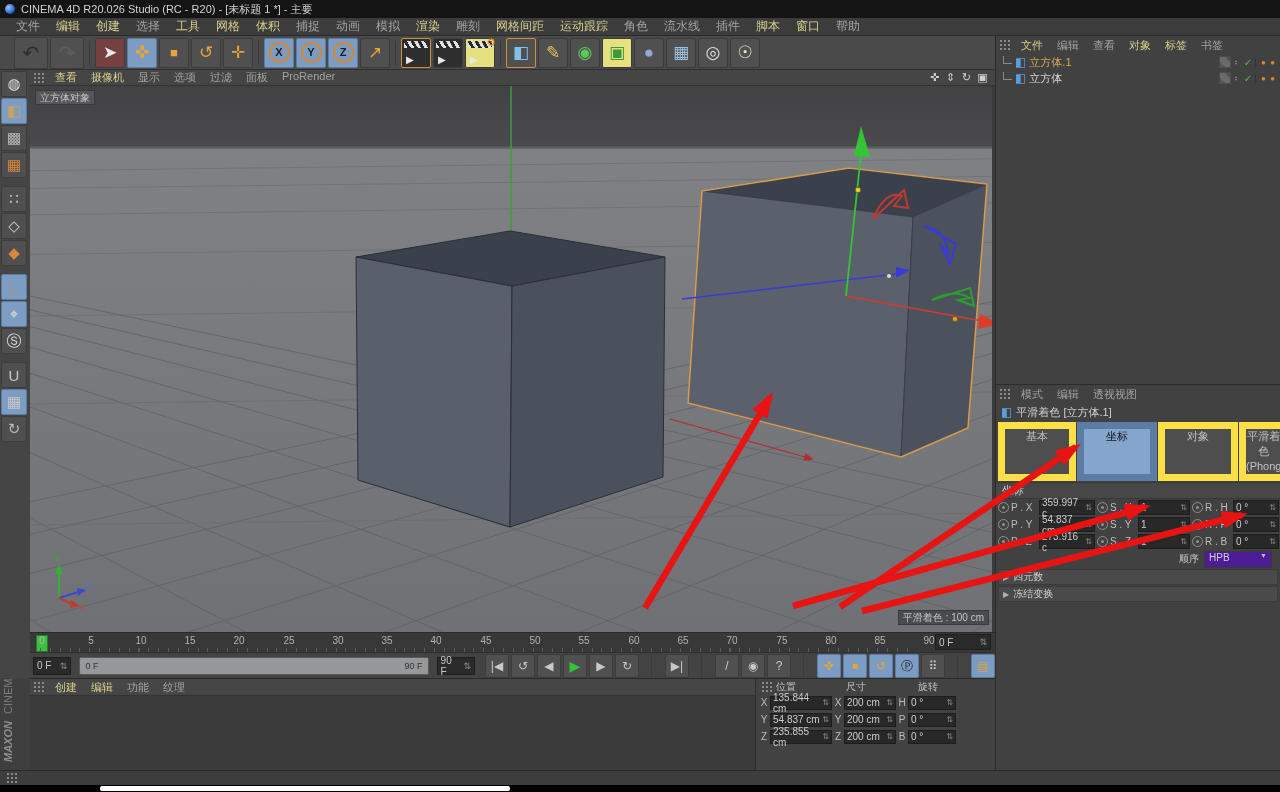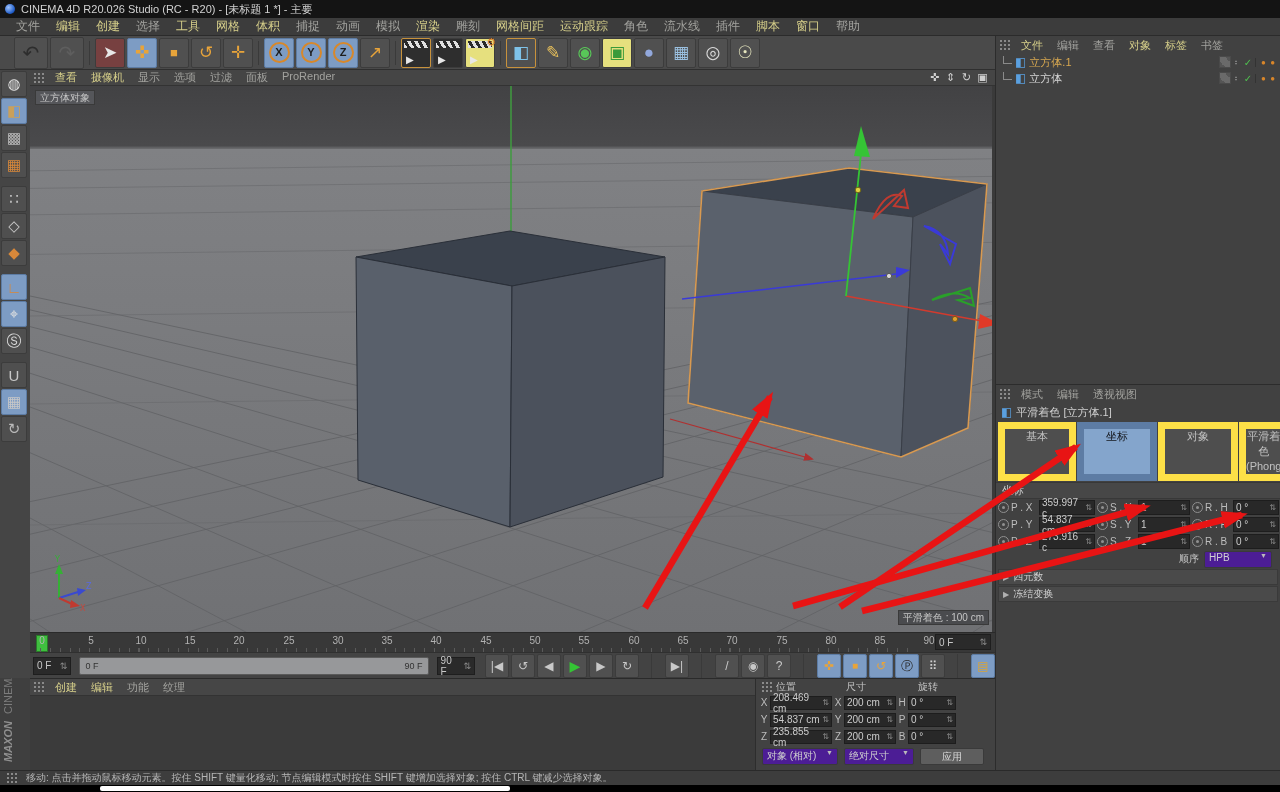--- a/index.html
+++ b/index.html
@@ -664,21 +664,21 @@
   <div class="hdr">
     <span class="grip"></span>
     <span style="width:70px">位置</span>
     <span style="width:72px">尺寸</span>
     <span>旋转</span>
   </div>
   <div>
     <div class="crow">
         <span class="caxis">X</span>
         <span class="afield" style="width:62px">
-          <span>208.469 cm</span>
+          <span>135.844 cm</span>
           <span class="ar">⇅</span>
         </span>
         <span class="caxis">X</span>
         <span class="afield" style="width:52px">
           <span>200 cm</span>
           <span class="ar">⇅</span>
         </span>
         <span class="caxis">H</span>
         <span class="afield" style="width:48px">
           <span>0 °</span>
@@ -713,36 +713,24 @@
           <span>200 cm</span>
           <span class="ar">⇅</span>
         </span>
         <span class="caxis">B</span>
         <span class="afield" style="width:48px">
           <span>0 °</span>
           <span class="ar">⇅</span>
         </span>
       </div>
   </div>
-  <div id="coord-foot">
-    <span class="dropdown" style="width:66px">
-      <span>对象 (相对)</span>
-        <span class="dar">▼</span>
-    </span>
-    <span class="dropdown" style="width:60px">
-      <span>绝对尺寸</span>
-        <span class="dar">▼</span>
-    </span>
-    <span class="btn" style="width:62px">应用</span>
-  </div>
 </div>
 
 <div id="statusbar" class="abs">
   <span class="grip"></span>
-  <span>移动: 点击并拖动鼠标移动元素。按住 SHIFT 键量化移动; 节点编辑模式时按住 SHIFT 键增加选择对象; 按住 CTRL 键减少选择对象。</span>
 </div>
 
 <div id="bottomstrip" class="abs"></div>
 <div id="playbar" class="abs"></div>
 
 <svg id="overlay" class="abs" width="1280" height="792">
   <defs>
     <marker id="ah" markerWidth="30" markerHeight="22" refX="20" refY="9" orient="auto" markerUnits="userSpaceOnUse">
       <path d="M0,0 L26,9 L0,18 Z" fill="#e81414"></path>
     </marker>

